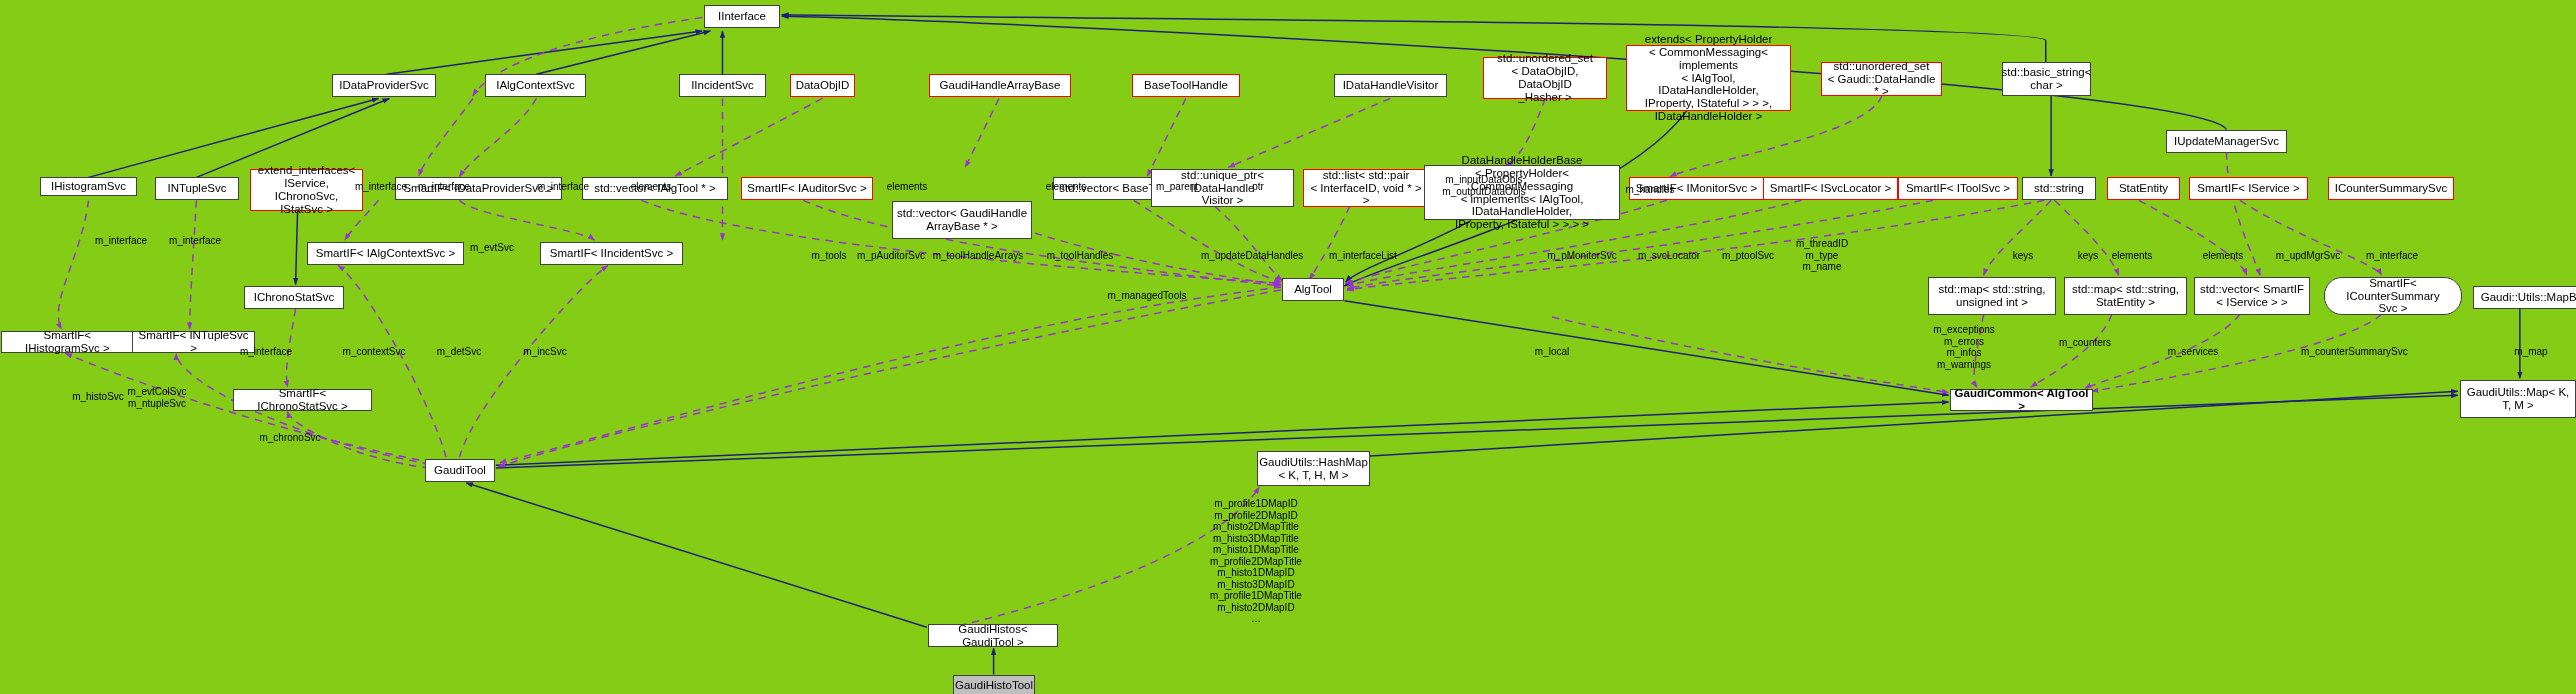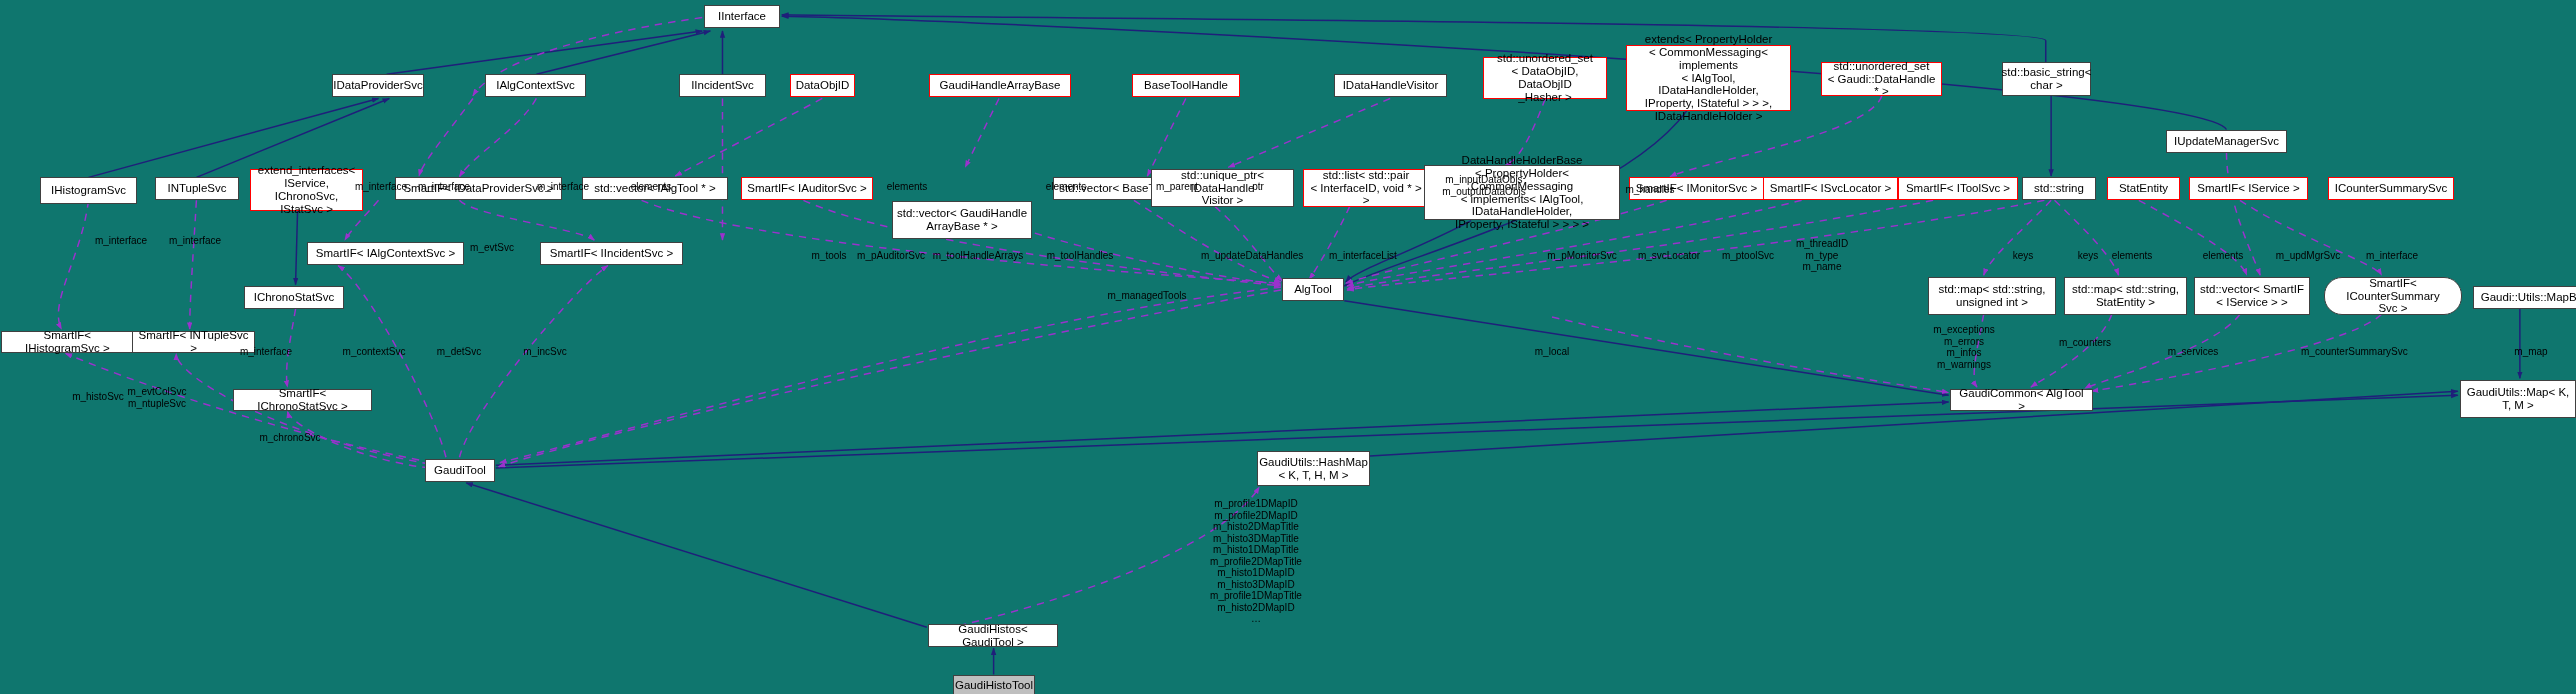--- a/index.html
+++ b/index.html
@@ -1,17 +1,17 @@
 <!DOCTYPE html>
 <html style="font-size:10.8px"><head>
 <meta charset="utf-8">
 <title>GaudiHistoTool Collaboration Diagram</title>
 <style>
   html,body{margin:0;padding:0;background:#ffffff;}
-  #canvas{position:relative;width:2576px;height:694px;background:#0f766e;
+  #canvas{position:relative;width:2576px;height:694px;background:#84cc16;
           font-family:"Liberation Sans","DejaVu Sans",sans-serif;overflow:hidden;}
   .node{position:absolute;box-sizing:border-box;display:flex;align-items:center;
         justify-content:center;text-align:center;background:#ffffff;
         font-size:11.5px;line-height:1.12;color:#000;padding:1.3px 3.4px;
         white-space:pre-line;}
   .n-grey{border:1.3px solid #404040;}
   .n-red{border:1.3px solid #ff0000;}
   .n-fill{border:1.3px solid #404040;background:#bfbfbf;}
   .edgelabel{position:absolute;font-size:10px;color:#000;white-space:pre-line;
              text-align:center;line-height:1.15;pointer-events:none;}
@@ -111,41 +111,41 @@
     <path class="usg" d="M636,688 C420,650 260,560 260,524" marker-end="url(#usgArrow)"></path>
     <path class="usg" d="M636,694 C520,680 430,630 425,610" marker-end="url(#usgArrow)"></path>
     <path class="usg" d="M660,678 C640,600 540,420 500,394" marker-end="url(#usgArrow)"></path>
     <path class="usg" d="M680,678 C700,600 860,420 900,394" marker-end="url(#usgArrow)"></path>
 
     <path class="usg" d="M1420,928 C1700,860 1830,780 1866,722" marker-end="url(#usgArrow)"></path>
   </svg>
 
   <div id="nodes">
       <div class="node n-grey" style="left: 704px; top: 5.4px; width: 76px; height: 23px;">IInterface</div>
-      <div class="node n-grey" style="left: 332px; top: 74px; width: 92px; height: 23px;">IDataProviderSvc</div>
+      <div class="node n-grey" style="left: 332px; top: 74px; width: 104px; height: 23px;">IDataProviderSvc</div>
       <div class="node n-grey" style="left: 485px; top: 74px; width: 101px; height: 23px;">IAlgContextSvc</div>
       <div class="node n-grey" style="left: 679px; top: 74px; width: 87px; height: 23px;">IIncidentSvc</div>
       <div class="node n-red" style="left: 790px; top: 74px; width: 65px; height: 23px;">DataObjID</div>
       <div class="node n-red" style="left: 929px; top: 74px; width: 142px; height: 23px;">GaudiHandleArrayBase</div>
       <div class="node n-red" style="left: 1132px; top: 74px; width: 108px; height: 23px;">BaseToolHandle</div>
       <div class="node n-grey" style="left: 1334px; top: 74px; width: 113px; height: 23px;">IDataHandleVisitor</div>
       <div class="node n-red" style="left: 1483px; top: 57px; width: 124px; height: 42px;">std::unordered_set
 &lt; DataObjID, DataObjID
 _Hasher &gt;</div>
       <div class="node n-red" style="left: 1626px; top: 45px; width: 165px; height: 66px;">extends&lt; PropertyHolder
 &lt; CommonMessaging&lt; implements
 &lt; IAlgTool, IDataHandleHolder,
  IProperty, IStateful &gt; &gt; &gt;,
 IDataHandleHolder &gt;</div>
       <div class="node n-red" style="left: 1821px; top: 62px; width: 121px; height: 34px;">std::unordered_set
 &lt; Gaudi::DataHandle * &gt;</div>
       <div class="node n-grey" style="left: 2002px; top: 62px; width: 89px; height: 34px;">std::basic_string&lt;
 char &gt;</div>
       <div class="node n-grey" style="left: 2166px; top: 130px; width: 121px; height: 23px;">IUpdateManagerSvc</div>
-      <div class="node n-grey" style="left: 40px; top: 177px; width: 97px; height: 27px;">IHistogramSvc</div>
+      <div class="node n-grey" style="left: 40px; top: 177px; width: 97px; height: 19px;">IHistogramSvc</div>
       <div class="node n-grey" style="left: 155px; top: 177px; width: 84px; height: 23px;">INTupleSvc</div>
       <div class="node n-red" style="left: 250px; top: 169px; width: 113px; height: 42px;">extend_interfaces&lt;
 IService, IChronoSvc,
 IStatSvc &gt;</div>
       <div class="node n-grey" style="left: 395px; top: 177px; width: 167px; height: 23px;">SmartIF&lt; IDataProviderSvc &gt;</div>
       <div class="node n-grey" style="left: 582px; top: 177px; width: 146px; height: 23px;">std::vector&lt; IAlgTool * &gt;</div>
       <div class="node n-red" style="left: 741px; top: 177px; width: 132px; height: 23px;">SmartIF&lt; IAuditorSvc &gt;</div>
       <div class="node n-grey" style="left: 892px; top: 169px; width: 140px; height: 38px; margin-top: 32px;">std::vector&lt; GaudiHandle
 ArrayBase * &gt;</div>
       <div class="node n-grey" style="left: 1053px; top: 177px; width: 177px; height: 23px;">std::vector&lt; BaseToolHandle * &gt;</div>
@@ -173,21 +173,21 @@
 StatEntity &gt;</div>
       <div class="node n-grey" style="left: 2194px; top: 277px; width: 116px; height: 38px;">std::vector&lt; SmartIF
 &lt; IService &gt; &gt;</div>
       <div class="node n-grey" style="left: 2324px; top: 277px; width: 138px; height: 38px; border-radius: 18px;">SmartIF&lt; ICounterSummary
 Svc &gt;</div>
       <div class="node n-grey" style="left: 2473px; top: 286px; width: 130px; height: 23px;">Gaudi::Utils::MapBase</div>
       <div class="node n-grey" style="left: 1282px; top: 278px; width: 62px; height: 23px;">AlgTool</div>
       <div class="node n-grey" style="left: 1.3px; top: 331px; width: 132px; height: 21.6px;">SmartIF&lt; IHistogramSvc &gt;</div>
       <div class="node n-grey" style="left: 132px; top: 331px; width: 123px; height: 21.6px;">SmartIF&lt; INTupleSvc &gt;</div>
       <div class="node n-grey" style="left: 233px; top: 389px; width: 139px; height: 21.6px;">SmartIF&lt; IChronoStatSvc &gt;</div>
-      <div class="node n-grey" style="left: 1950px; top: 389px; width: 143px; height: 21.6px;">GaudiCommon&lt; AlgTool &gt;</div>
+      <div class="node n-grey" style="left: 1950px; top: 389px; width: 143px; height: 21.6px; font-weight: bold;">GaudiCommon&lt; AlgTool &gt;</div>
       <div class="node n-grey" style="left: 2460px; top: 380px; width: 116px; height: 38px;">GaudiUtils::Map&lt; K,
 T, M &gt;</div>
       <div class="node n-grey" style="left: 425px; top: 459px; width: 70px; height: 23px;">GaudiTool</div>
       <div class="node n-grey" style="left: 1257px; top: 451px; width: 113px; height: 35px;">GaudiUtils::HashMap
 &lt; K, T, H, M &gt;</div>
       <div class="node n-grey" style="left: 928px; top: 624px; width: 130px; height: 23px;">GaudiHistos&lt; GaudiTool &gt;</div>
       <div class="node n-fill" style="left: 953px; top: 675px; width: 82px; height: 20px;">GaudiHistoTool</div>
     </div>
   <div id="labels">
       <div class="edgelabel" style="left: 74px; top: 235px; width: 94px;">m_interface</div>

